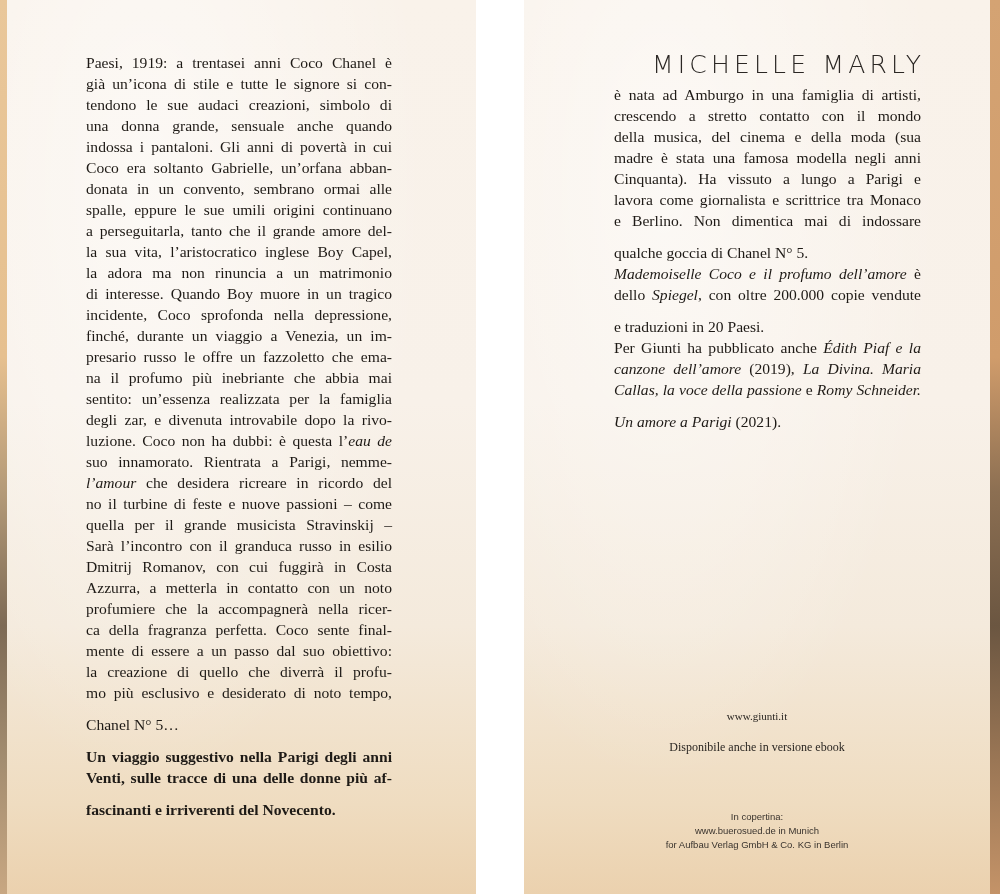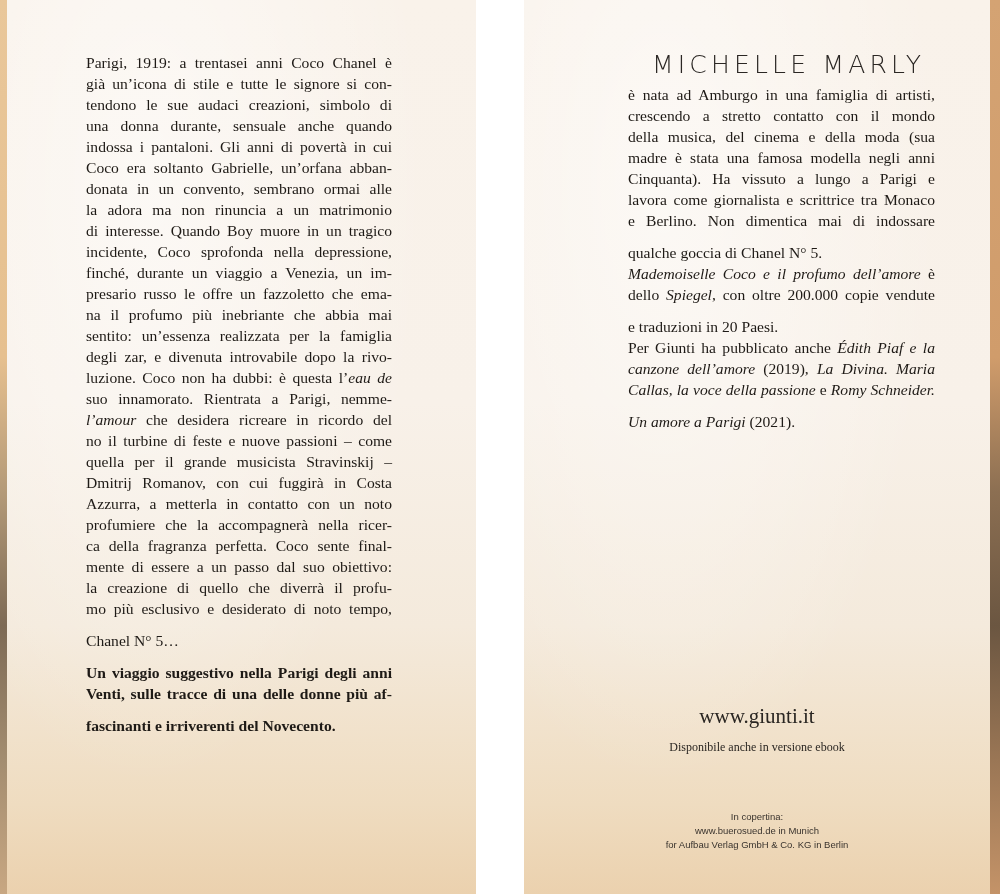--- a/index.html
+++ b/index.html
@@ -60,21 +60,21 @@
       line-height: 21px;
       text-align: justify;
       hyphens: manual;
     }
     .col-left {
       left: 86px;
       top: 52px;
       width: 306px;
     }
     .col-right {
-      left: 628px;
+      left: 614px;
       top: 84px;
       width: 307px;
     }
     .col p {
       margin: 0;
     }
     .col .line {
       display: block;
       text-align: justify;
       text-align-last: justify;
@@ -105,21 +105,21 @@
       margin-left: 45px;
     }
     .center-block {
       position: absolute;
       left: 524px;
       width: 466px;
       text-align: center;
     }
     .site-link {
       top: 706px;
-      font-size: 21px;
+      font-size: 11px;
       line-height: 20px;
       color: #2a2622;
     }
     .ebook-note {
       top: 737px;
       font-size: 12px;
       line-height: 20px;
       color: #2a2622;
     }
     .credits {
@@ -136,40 +136,44 @@
 <body>
 
 <div class="edge-strip edge-left"></div>
 <div class="panel panel-left"></div>
 <div class="gutter"></div>
 <div class="panel panel-right"></div>
 <div class="edge-strip edge-right"></div>
 
 <div class="col col-left">
   <p id="synopsis">
-      <span class="line">Parigi, 1919: a trentasei anni Coco Chanel è</span>
+      <span class="line">Paesi, 1919: a trentasei anni Coco Chanel è</span>
       <span class="line">già un’icona di stile e tutte le signore si con-</span>
       <span class="line">tendono le sue audaci creazioni, simbolo di</span>
-      <span class="line">una donna durante, sensuale anche quando</span>
+      <span class="line">una donna grande, sensuale anche quando</span>
       <span class="line">indossa i pantaloni. Gli anni di povertà in cui</span>
       <span class="line">Coco era soltanto Gabrielle, un’orfana abban-</span>
       <span class="line">donata in un convento, sembrano ormai alle</span>
+      <span class="line">spalle, eppure le sue umili origini continuano</span>
+      <span class="line">a perseguitarla, tanto che il grande amore del-</span>
+      <span class="line">la sua vita, l’aristocratico inglese Boy Capel,</span>
       <span class="line">la adora ma non rinuncia a un matrimonio</span>
       <span class="line">di interesse. Quando Boy muore in un tragico</span>
       <span class="line">incidente, Coco sprofonda nella depressione,</span>
       <span class="line">finché, durante un viaggio a Venezia, un im-</span>
       <span class="line">presario russo le offre un fazzoletto che ema-</span>
       <span class="line">na il profumo più inebriante che abbia mai</span>
       <span class="line">sentito: un’essenza realizzata per la famiglia</span>
       <span class="line">degli zar, e divenuta introvabile dopo la rivo-</span>
       <span class="line"><span>luzione. Coco non ha dubbi: è questa l’</span><i>eau de</i></span>
       <span class="line">suo innamorato. Rientrata a Parigi, nemme-</span>
       <span class="line"><i>l’amour</i><span> che desidera ricreare in ricordo del</span></span>
       <span class="line">no il turbine di feste e nuove passioni – come</span>
       <span class="line">quella per il grande musicista Stravinskij –</span>
+      <span class="line">Sarà l’incontro con il granduca russo in esilio</span>
       <span class="line">Dmitrij Romanov, con cui fuggirà in Costa</span>
       <span class="line">Azzurra, a metterla in contatto con un noto</span>
       <span class="line">profumiere che la accompagnerà nella ricer-</span>
       <span class="line">ca della fragranza perfetta. Coco sente final-</span>
       <span class="line">mente di essere a un passo dal suo obiettivo:</span>
       <span class="line">la creazione di quello che diverrà il profu-</span>
       <span class="line">mo più esclusivo e desiderato di noto tempo,</span>
       <span class="line last">Chanel N° 5…</span>
     </p>
   <p class="tagline" id="tagline">

